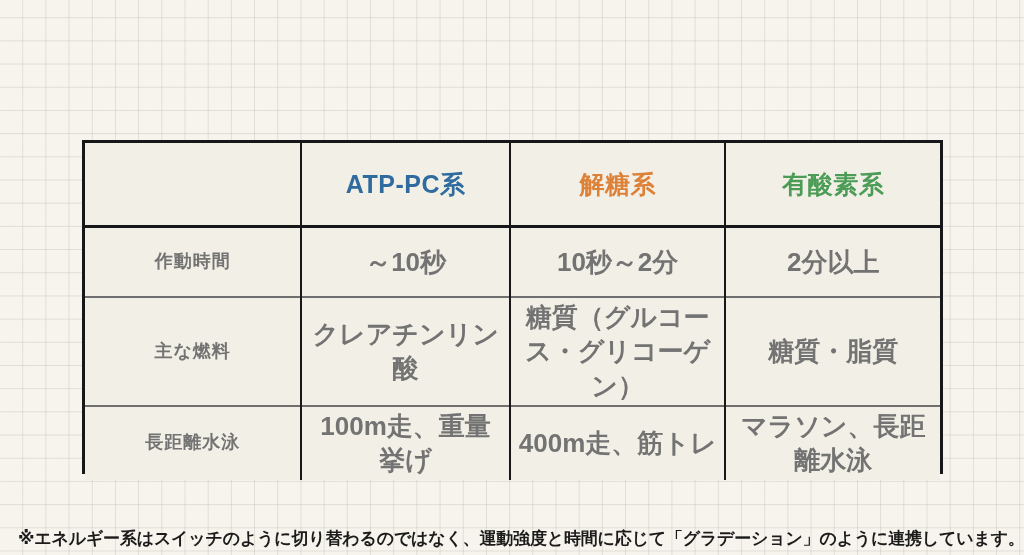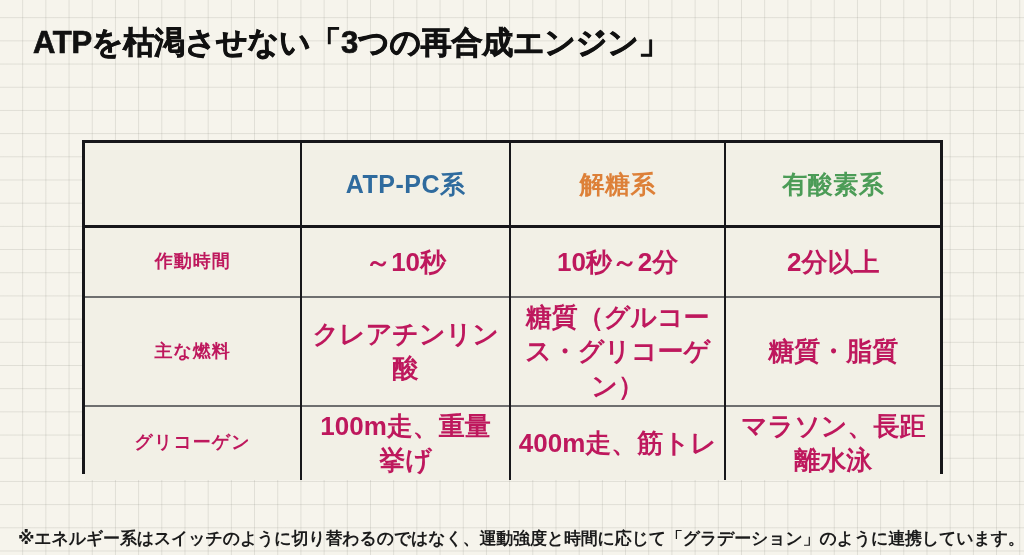--- a/index.html
+++ b/index.html
@@ -62,21 +62,21 @@
   table#engine-table col.c1 { width: 24.4%; }
   table#engine-table col.c2 { width: 25.2%; }
   table#engine-table col.c3 { width: 25.1%; }
 
   table#engine-table td,
   table#engine-table th {
     text-align: center;
     vertical-align: middle;
     padding: 2px 6px;
     background: #f2f0e6;
-    color: #be185d;
+    color: #737373;
     font-weight: 700;
     border-left: 2px solid #17171a;
   }
   table#engine-table td:first-child,
   table#engine-table th:first-child {
     border-left: none;
   }
 
   
   tr#header-row th {
@@ -108,21 +108,20 @@
     color: #1b1b1b;
     white-space: nowrap;
     letter-spacing: -0.2px;
   }
 </style>
 </head>
 <body>
 
 <div id="page">
 
-  <div id="title">ATPを枯渇させない「3つの再合成エンジン」</div>
 
   <div id="table-wrap">
     <table id="engine-table">
       <colgroup>
         <col class="c0">
           <col class="c1">
           <col class="c2">
           <col class="c3">
       </colgroup>
       <thead>
@@ -140,21 +139,21 @@
           <td>10秒～2分</td>
           <td>2分以上</td>
         </tr>
         <tr>
           <td class="label-cell">主な燃料</td>
           <td>クレアチンリン酸</td>
           <td>糖質（グルコース・グリコーゲン）</td>
           <td>糖質・脂質</td>
         </tr>
         <tr>
-          <td class="label-cell">グリコーゲン</td>
+          <td class="label-cell">長距離水泳</td>
           <td>100m走、重量挙げ</td>
           <td>400m走、筋トレ</td>
           <td>マラソン、長距離水泳</td>
         </tr>
       </tbody>
     </table>
   </div>
 
   <div id="footnote">※エネルギー系はスイッチのように切り替わるのではなく、運動強度と時間に応じて「グラデーション」のように連携しています。</div>
 

